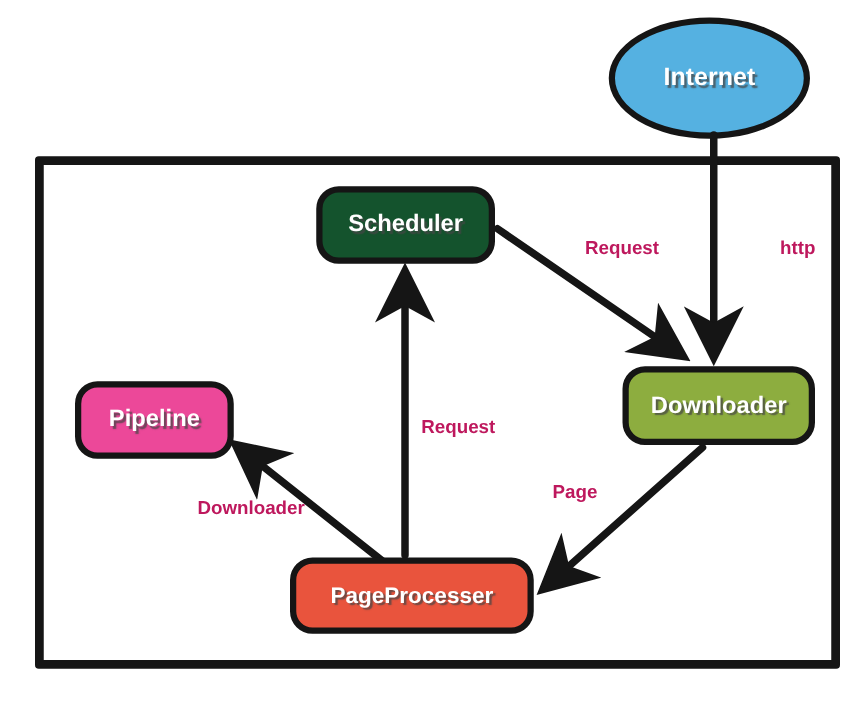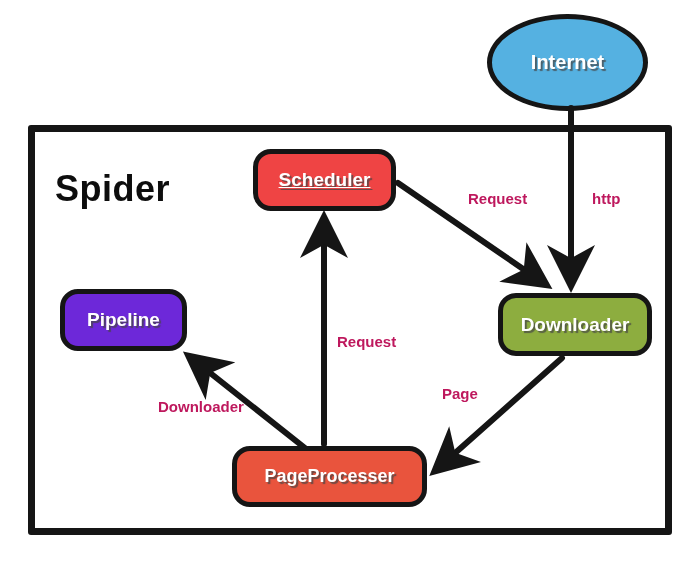--- a/index.html
+++ b/index.html
@@ -68,53 +68,52 @@
   .node-pageprocessor { left: 232px; top: 446px; width: 195px; height: 61px; font-size: 18px; }
   .edge-label {
     position: absolute;
     font-size: 15px;
     font-weight: bold;
     color: #be185d;
     z-index: 5;
     white-space: nowrap;
   }
   .lbl-request-sched-down { left: 468px; top: 190px; }
-  .lbl-http               { left: 592px; top: 190px; }
+  .lbl-http               { left: 624px; top: 190px; }
   .lbl-request-pp-sched   { left: 337px; top: 333px; }
   .lbl-page               { left: 442px; top: 385px; }
   .lbl-resultitems        { left: 158px; top: 398px; }
 </style>
 </head>
 <body>
 
 <div class="canvas">
 
   <div class="spider-box"></div>
-  <div class="spider-title">Spider</div>
 
   <svg class="edges-svg" viewBox="0 0 691 565" xmlns="http://www.w3.org/2000/svg">
     <defs>
       <marker id="arrow" markerWidth="8" markerHeight="8" refX="6.5" refY="4" orient="auto" markerUnits="strokeWidth">
         <path d="M0,0 L8,4 L0,8 L2.2,4 Z" fill="#151515"></path>
       </marker>
     </defs>
     <line x1="571" y1="108" x2="571" y2="284" stroke="#151515" stroke-width="6" stroke-linecap="round" marker-end="url(#arrow)"></line>
     <line x1="398" y1="183" x2="545" y2="284" stroke="#151515" stroke-width="6" stroke-linecap="round" marker-end="url(#arrow)"></line>
     <line x1="324" y1="444" x2="324" y2="219" stroke="#151515" stroke-width="6" stroke-linecap="round" marker-end="url(#arrow)"></line>
     <line x1="562" y1="358" x2="436" y2="470" stroke="#151515" stroke-width="6" stroke-linecap="round" marker-end="url(#arrow)"></line>
     <line x1="310" y1="452" x2="190" y2="357" stroke="#151515" stroke-width="6" stroke-linecap="round" marker-end="url(#arrow)"></line>
   </svg>
 
   <div class="node node-internet" style="background-color: rgb(85, 177, 225);">Internet</div>
 
-  <div class="node node-rect node-scheduler" style="background-color: #ef4444; text-decoration: underline;">Scheduler</div>
+  <div class="node node-rect node-scheduler" style="background-color: #14532d;">Scheduler</div>
 
   <div class="node node-rect node-downloader" style="background-color: rgb(141, 173, 63);">Downloader</div>
 
-  <div class="node node-rect node-pipeline" style="background-color: #6d28d9;">Pipeline</div>
+  <div class="node node-rect node-pipeline" style="background-color: #ec4899; margin-top: 16px;">Pipeline</div>
 
   <div class="node node-rect node-pageprocessor" style="background-color: rgb(233, 84, 61);">PageProcesser</div>
 
   <div class="edge-label lbl-request-sched-down">Request</div>
 
   <div class="edge-label lbl-http">http</div>
 
   <div class="edge-label lbl-request-pp-sched">Request</div>
 
   <div class="edge-label lbl-page">Page</div>

